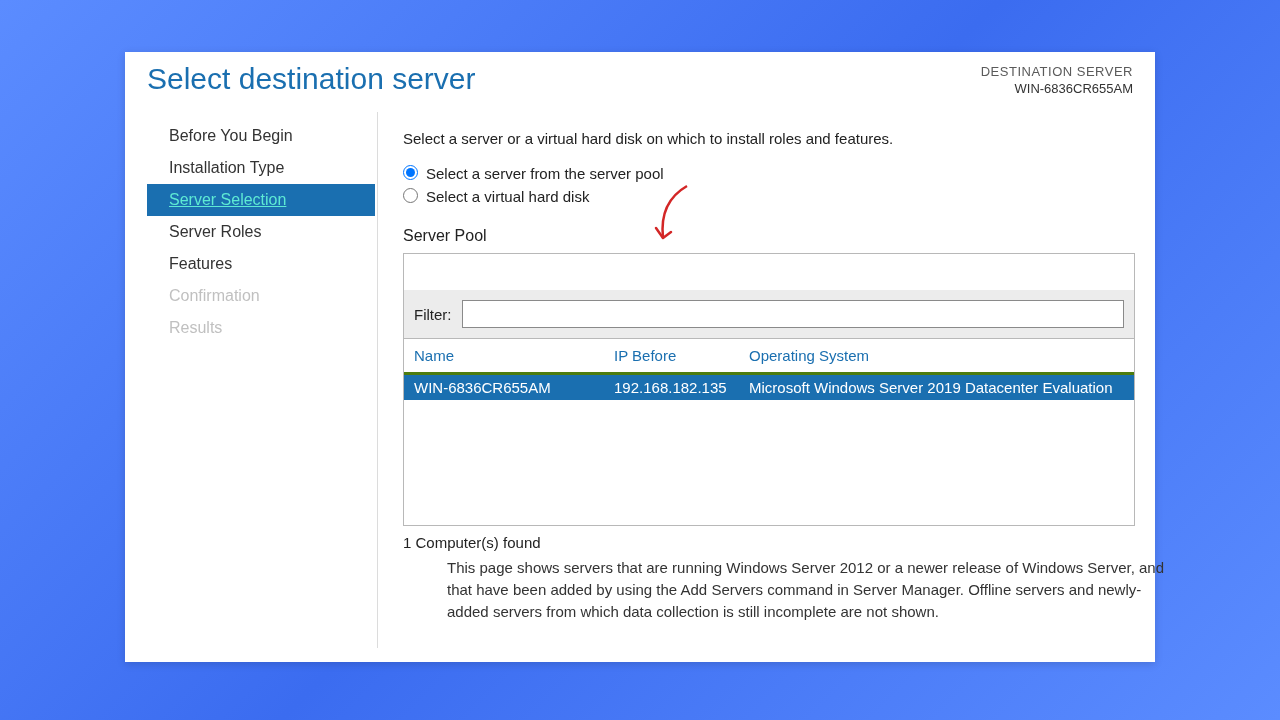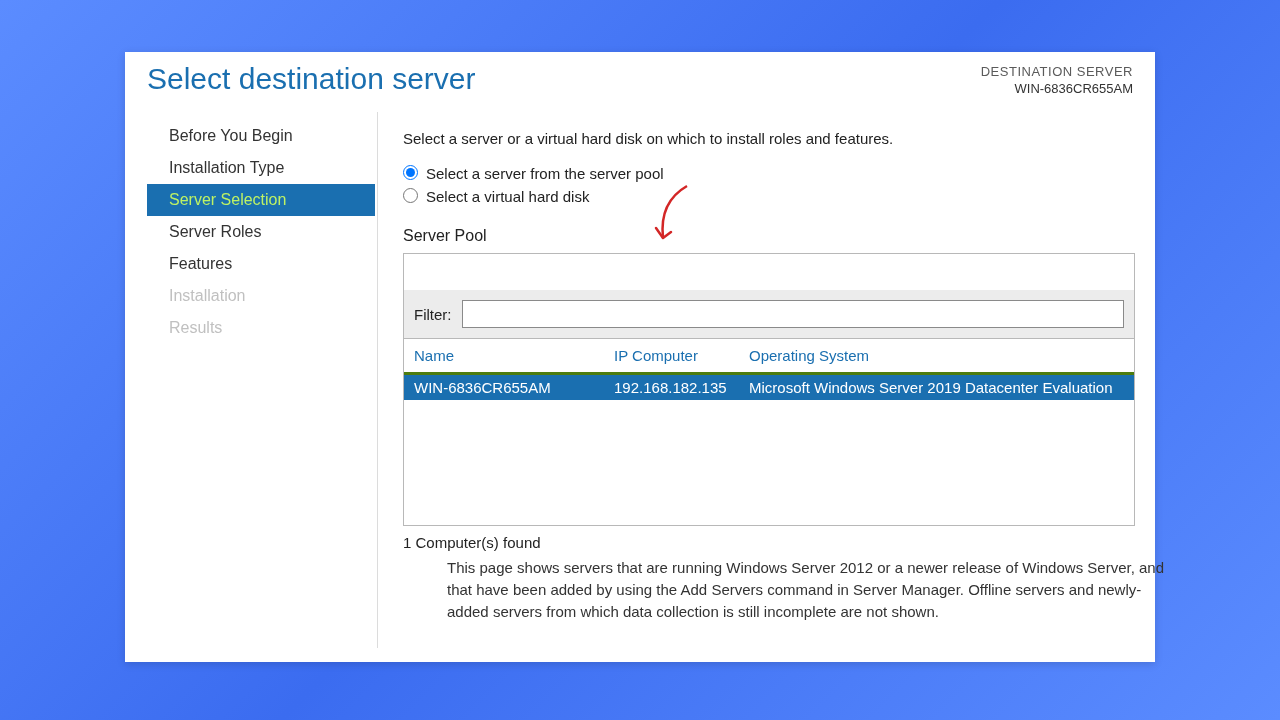--- a/index.html
+++ b/index.html
@@ -46,21 +46,22 @@
   }
   .sidebar-item {
     padding: 6px 22px;
     font-size: 16px;
     color: #333;
     cursor: pointer;
     line-height: 20px;
   }
   .sidebar-item.active {
     background: #1a6fb0;
-    color: #bef264;
+    color: #5eead4;
+    text-decoration: underline;
   }
   .sidebar-item.disabled {
     color: #c0c0c0;
     cursor: default;
   }
   .vline {
     position: absolute;
     left: 252px;
     top: 60px;
     bottom: 14px;
@@ -166,21 +167,21 @@
     <div class="dest-label">DESTINATION SERVER</div>
     <div class="dest-name">WIN-6836CR655AM</div>
   </div>
 
   <div class="sidebar">
     <div class="sidebar-item">Before You Begin</div>
     <div class="sidebar-item">Installation Type</div>
     <div class="sidebar-item active">Server Selection</div>
     <div class="sidebar-item">Server Roles</div>
     <div class="sidebar-item">Features</div>
-    <div class="sidebar-item disabled">Installation</div>
+    <div class="sidebar-item disabled">Confirmation</div>
     <div class="sidebar-item disabled">Results</div>
   </div>
 
   <div class="vline"></div>
 
   <div class="main">
 
     <div class="instruction">Select a server or a virtual hard disk on which to install roles and features.</div>
 
     <label class="radio-row">
@@ -194,21 +195,21 @@
 
     <div class="section-heading">Server Pool</div>
 
     <div class="pool-box">
       <div class="filter-bar">
         <span class="filter-label">Filter:</span>
         <input class="filter-input" type="text" value="" style="">
       </div>
       <div class="grid-head">
         <div class="col-name">Name</div>
-        <div class="col-ip">IP Computer</div>
+        <div class="col-ip">IP Before</div>
         <div class="col-os">Operating System</div>
       </div>
       <div class="grid-body">
         <div class="grid-row">
           <div class="col-name">WIN-6836CR655AM</div>
           <div class="col-ip">192.168.182.135</div>
           <div class="col-os">Microsoft Windows Server 2019 Datacenter Evaluation</div>
         </div>
       </div>
     </div>

